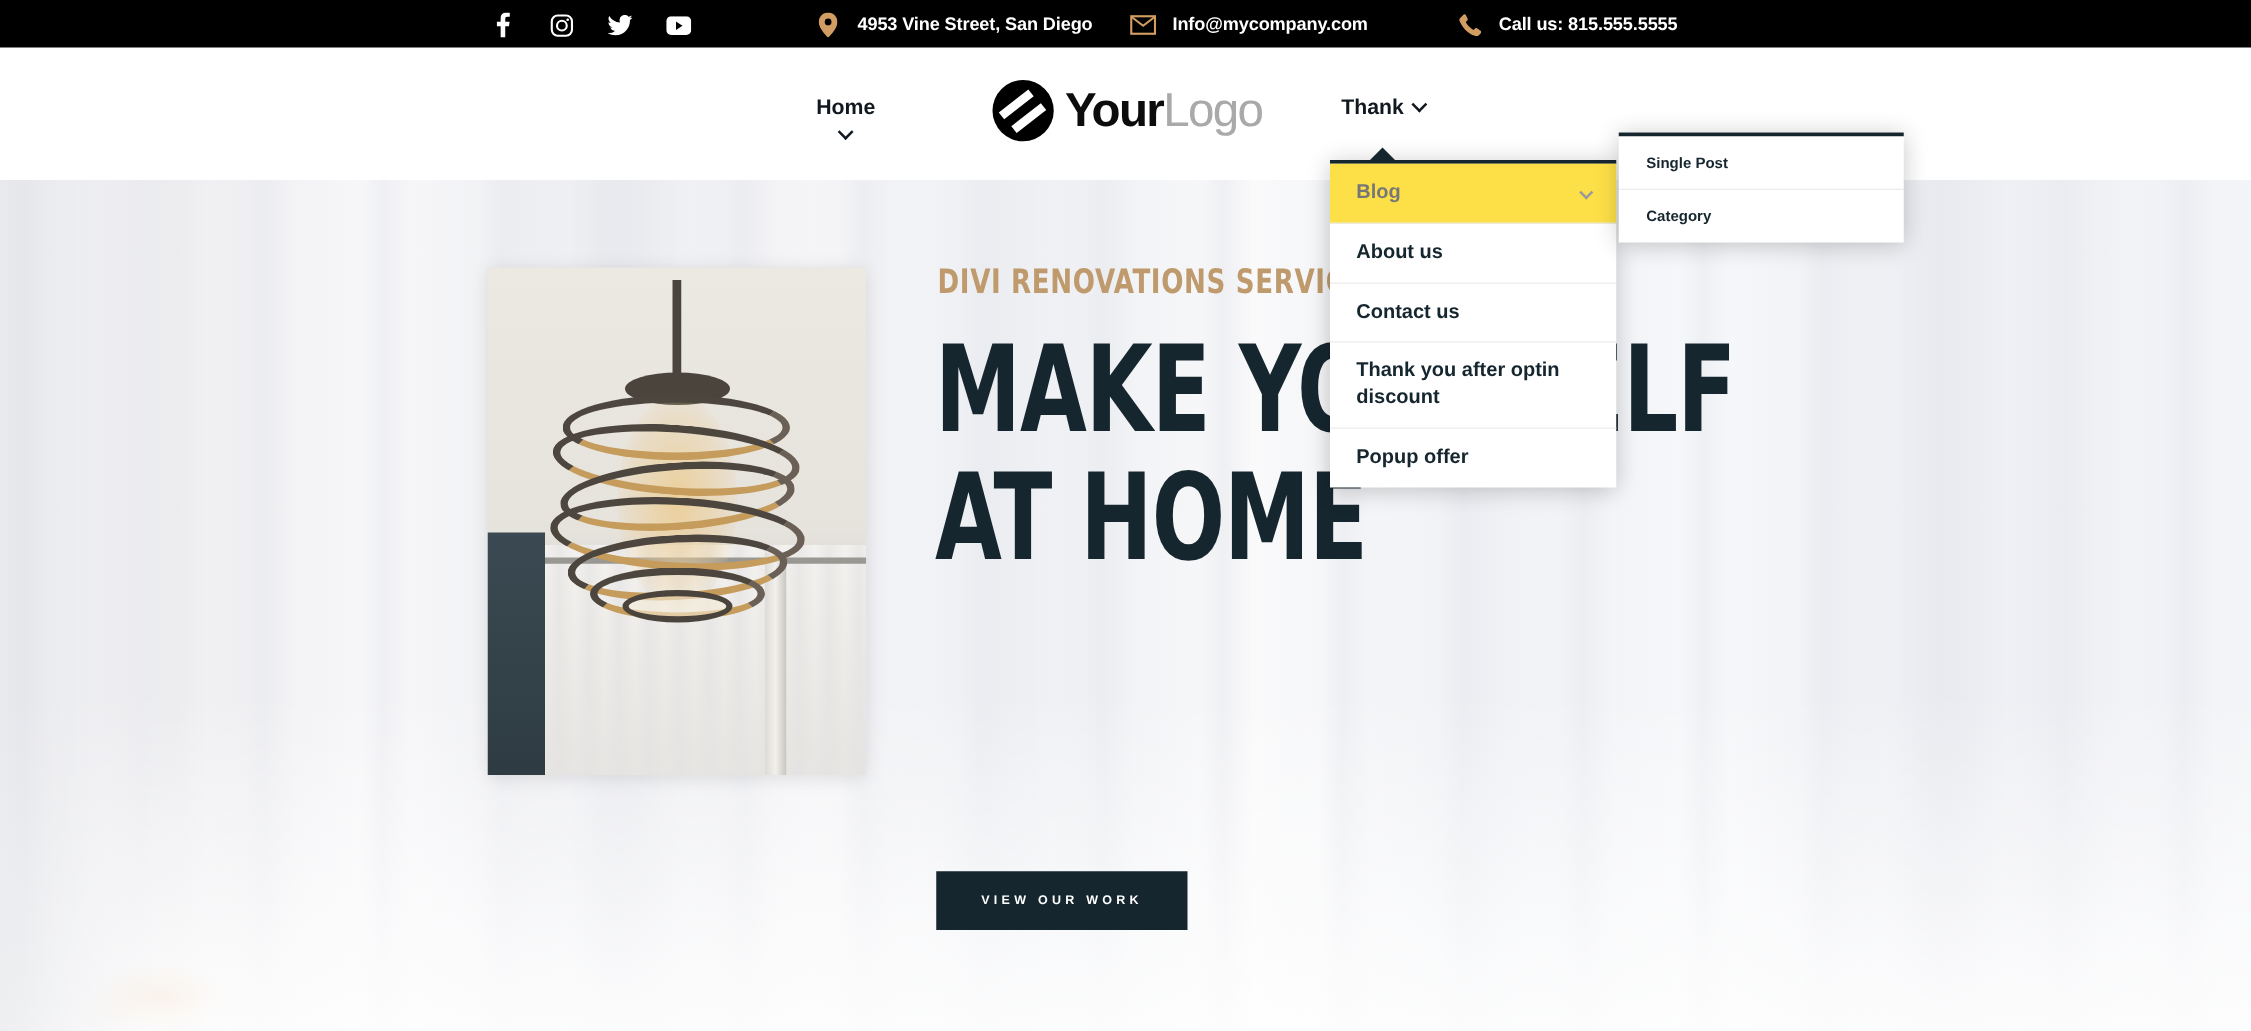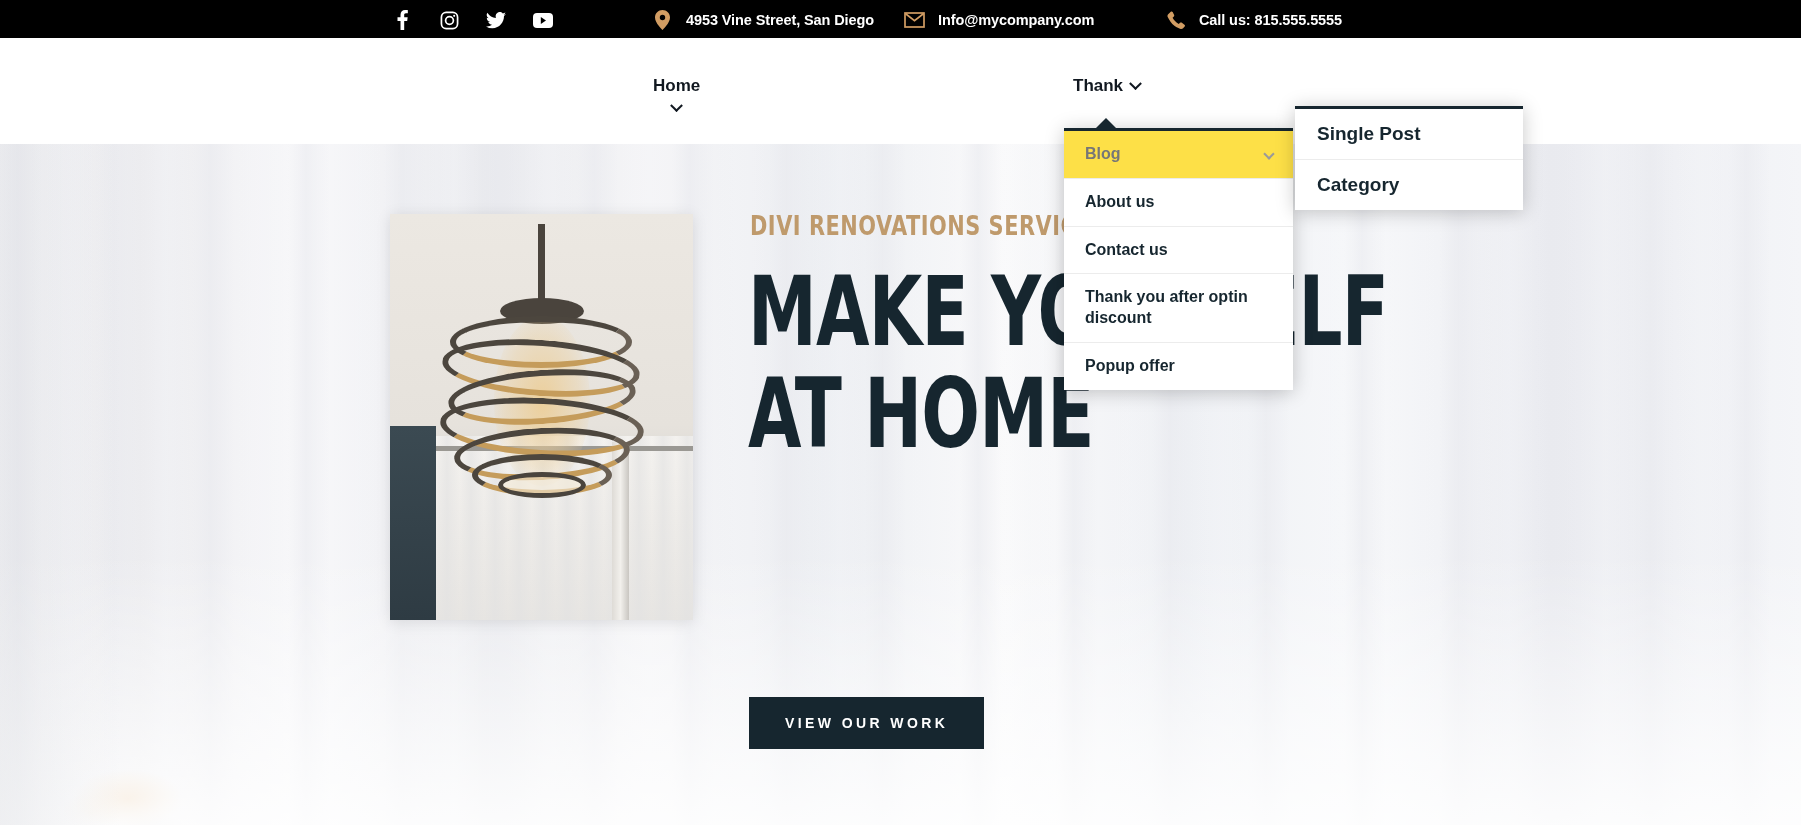--- a/index.html
+++ b/index.html
@@ -185,21 +185,21 @@
     left: 1295px;
     top: 106px;
     width: 228px;
     background: #ffffff;
     border-top: 3px solid #16262f;
     box-shadow: 0 2px 18px rgba(0,0,0,0.22);
     z-index: 70;
   }
   .sub-item {
     padding: 14px 22px;
-    font-size: 19px;
+    font-size: 12px;
     font-weight: 700;
     color: #16262f;
     border-bottom: 1px solid #ececec;
     cursor: pointer;
   }
   .sub-item:last-child { border-bottom: none; }
 
   
   .hero {
     position: absolute;
@@ -357,21 +357,21 @@
     white-space: pre;
     transform: scaleX(0.80);
     transform-origin: left top;
   }
   .hero-btn {
     position: absolute;
     left: 749px; top: 553px;
     padding: 18px 36px;
     background: #16262f;
     color: #ffffff;
-    font-size: 14px;
+    font-size: 10px;
     font-weight: 700;
     letter-spacing: 3.4px;
     cursor: pointer;
     border: none;
     font-family: "Liberation Sans", sans-serif;
   }
 </style>
 </head>
 <body>
 
@@ -433,20 +433,24 @@
 </div>
 
 <div class="header">
   <div class="nav-row">
 
     <div class="nav-item nav-home">
       <span>Home</span>
       <span class="caret"></span>
     </div>
 
+    <div class="logo-wrap">
+      <span class="logo-mark"></span>
+      <span class="logo-text"><span class="logo-your">Your</span><span class="logo-logo">Logo</span></span>
+    </div>
 
     <div class="nav-item nav-pages">
       <span>Thank</span>
       <span class="caret"></span>
     </div>
 
   </div>
 </div>
 
 <div class="dropdown">

